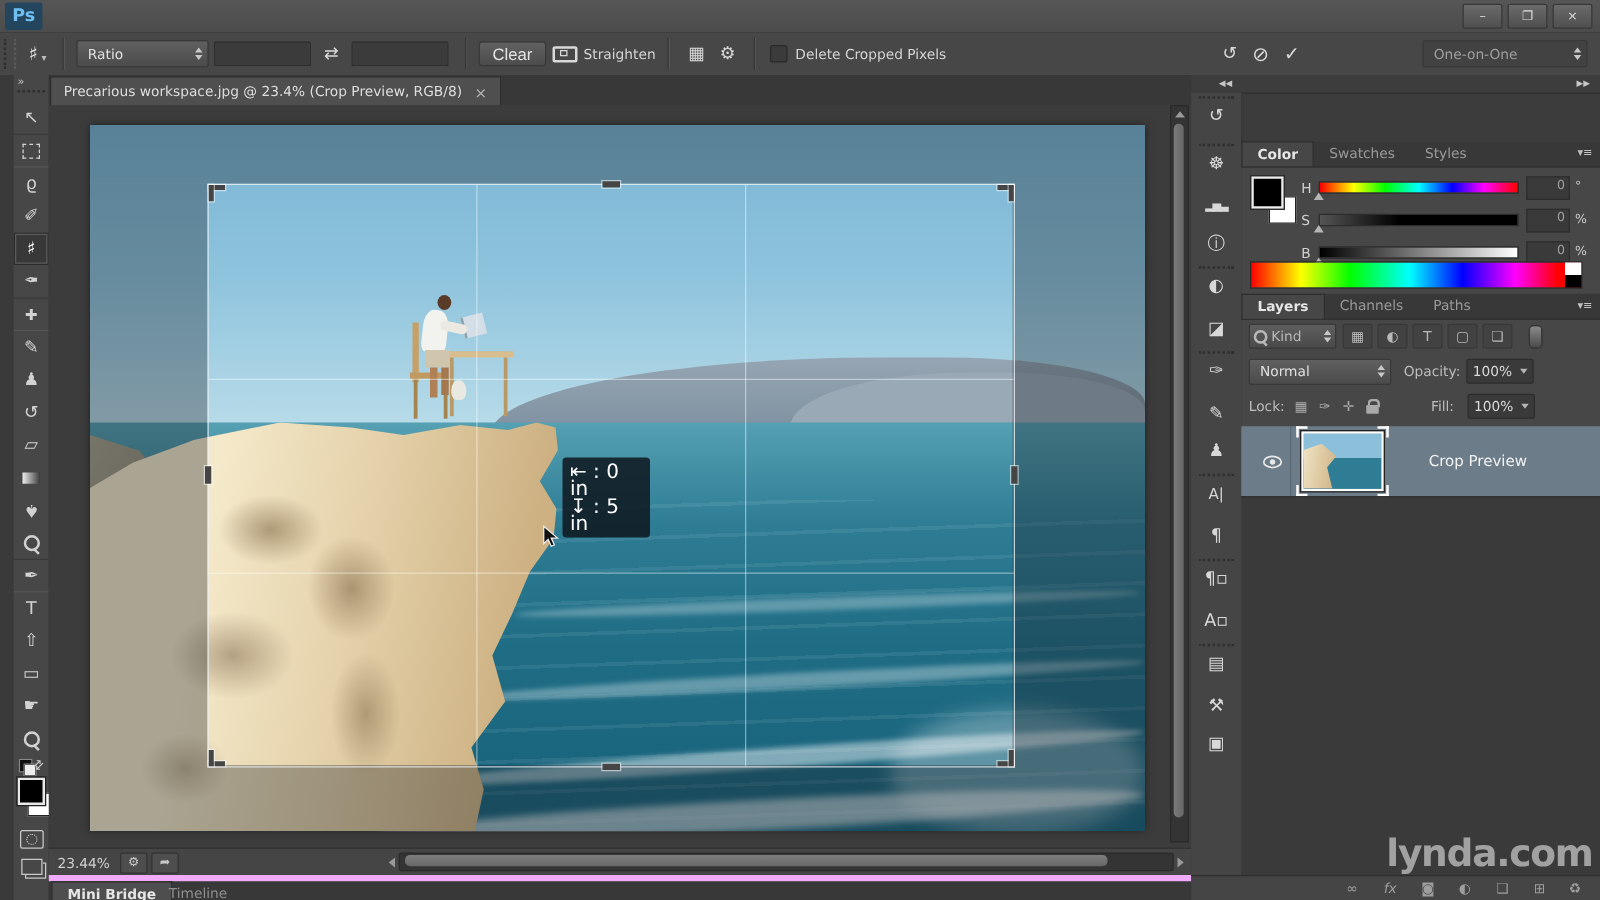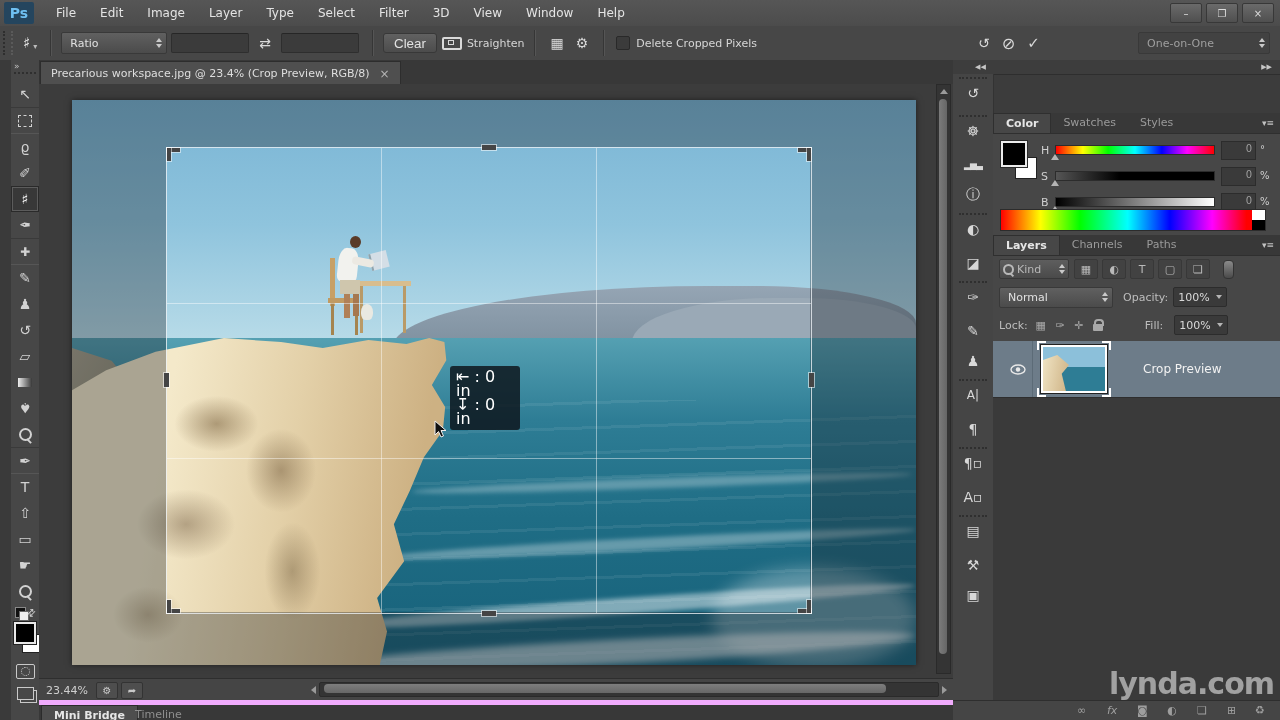--- a/index.html
+++ b/index.html
@@ -196,34 +196,20 @@
   #watermark{position:absolute;left:1040px;top:666px;width:234px;text-align:right;font-size:30px;font-weight:bold;
     letter-spacing:-1px;color:rgba(245,245,245,.55);z-index:60;}
 </style>
 </head>
 <body>
 
 <div id="app" data-name="photoshop-window">
 
   <header id="menubar" data-name="menu-bar">
     <span class="pslogo" data-name="photoshop-logo">Ps</span>
-    <nav class="menus" data-name="main-menus">
-
-    <span class="menuitem" data-name="menu-file">File</span>
-        <span class="menuitem" data-name="menu-edit">Edit</span>
-        <span class="menuitem" data-name="menu-image">Image</span>
-        <span class="menuitem" data-name="menu-layer">Layer</span>
-        <span class="menuitem" data-name="menu-type">Type</span>
-        <span class="menuitem" data-name="menu-select">Select</span>
-        <span class="menuitem" data-name="menu-filter">Filter</span>
-        <span class="menuitem" data-name="menu-3d">3D</span>
-        <span class="menuitem" data-name="menu-view">View</span>
-        <span class="menuitem" data-name="menu-window">Window</span>
-        <span class="menuitem" data-name="menu-help">Help</span>
-      </nav>
     <div class="winbtns" data-name="window-controls">
       <span class="winbtn" data-name="minimize-button">–</span>
       <span class="winbtn" data-name="restore-button">❐</span>
       <span class="winbtn" data-name="close-button">×</span>
     </div>
   </header>
 
   <div id="optionsbar" data-name="options-bar">
     <span class="toolbadge" data-name="crop-tool-icon">♯</span>
     <span class="dd-arrow" data-name="tool-preset-arrow-icon">▾</span>
@@ -436,21 +422,21 @@
             <i class="v" style="right:0;bottom:0;"></i>
           </div>
         <div class="handle" data-name="crop-handle-top" style="left:315px;top:-3px;width:14px;height:5px;"></div>
         <div class="handle" data-name="crop-handle-bottom" style="left:315px;bottom:-3px;width:14px;height:5px;"></div>
         <div class="handle" data-name="crop-handle-left" style="left:-3px;top:225px;width:5px;height:14px;"></div>
         <div class="handle" data-name="crop-handle-right" style="right:-3px;top:225px;width:5px;height:14px;"></div>
       </div>
 
       <div id="tooltip" data-name="crop-offset-tooltip">
         <div data-name="tooltip-horizontal-offset">⇤ : 0 in</div>
-        <div data-name="tooltip-vertical-offset">↧ : 0 in</div>
+        <div data-name="tooltip-vertical-offset">↧ : 5 in</div>
       </div>
       <svg id="cursor" data-name="mouse-cursor-icon" width="14" height="20" viewBox="0 0 14 20">
         <polygon points="1,1 1,15 4.5,11.5 7,17 9.5,16 7,10.5 12,10.5" fill="#111" stroke="#eee" stroke-width="1"></polygon>
       </svg>
     </div>
     <div id="vscroll" data-name="vertical-scrollbar">
       <span class="arrow" data-name="scroll-up-icon"></span>
       <span class="thumb" data-name="vertical-scroll-thumb"></span>
     </div>
   </div>

